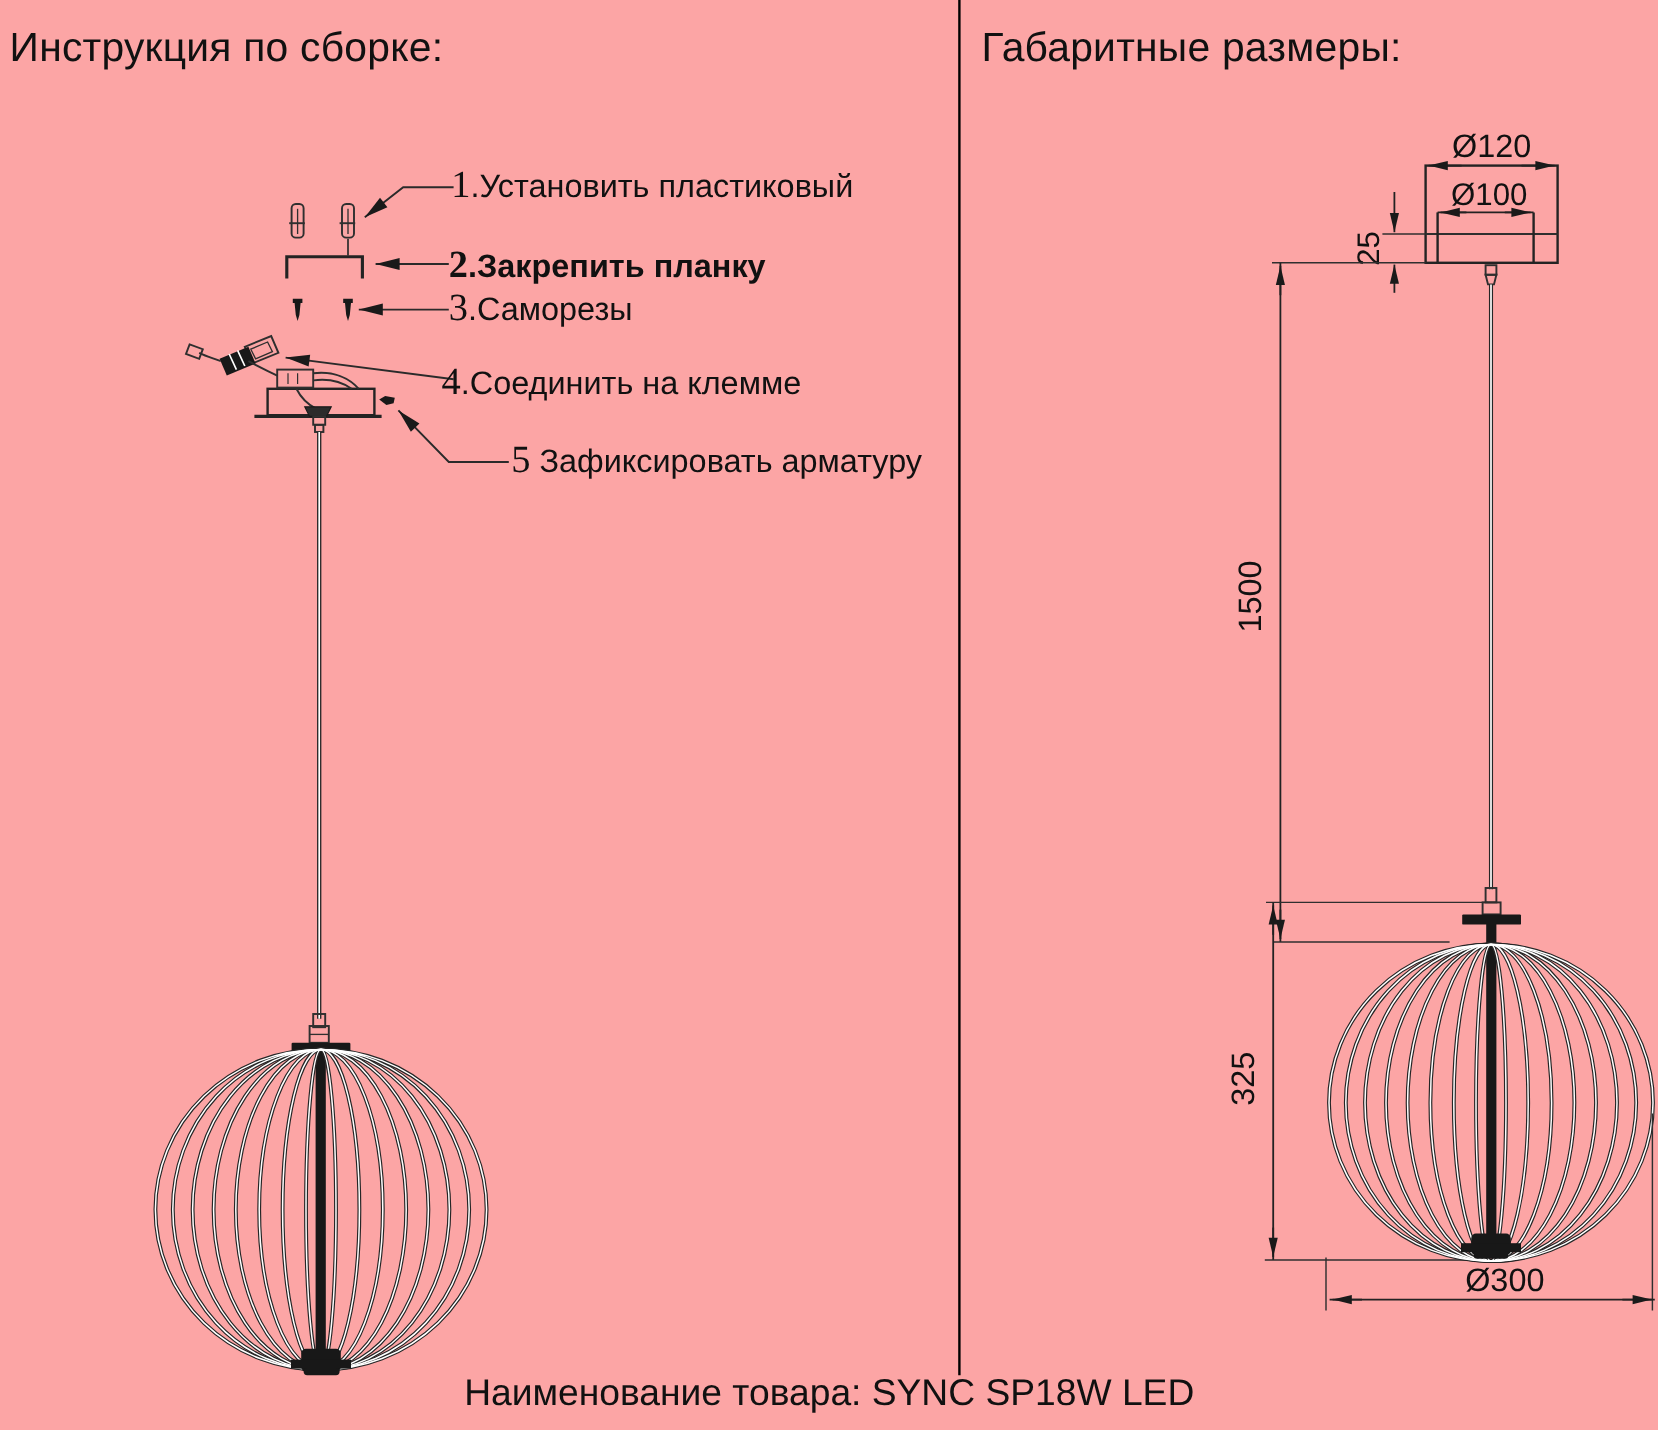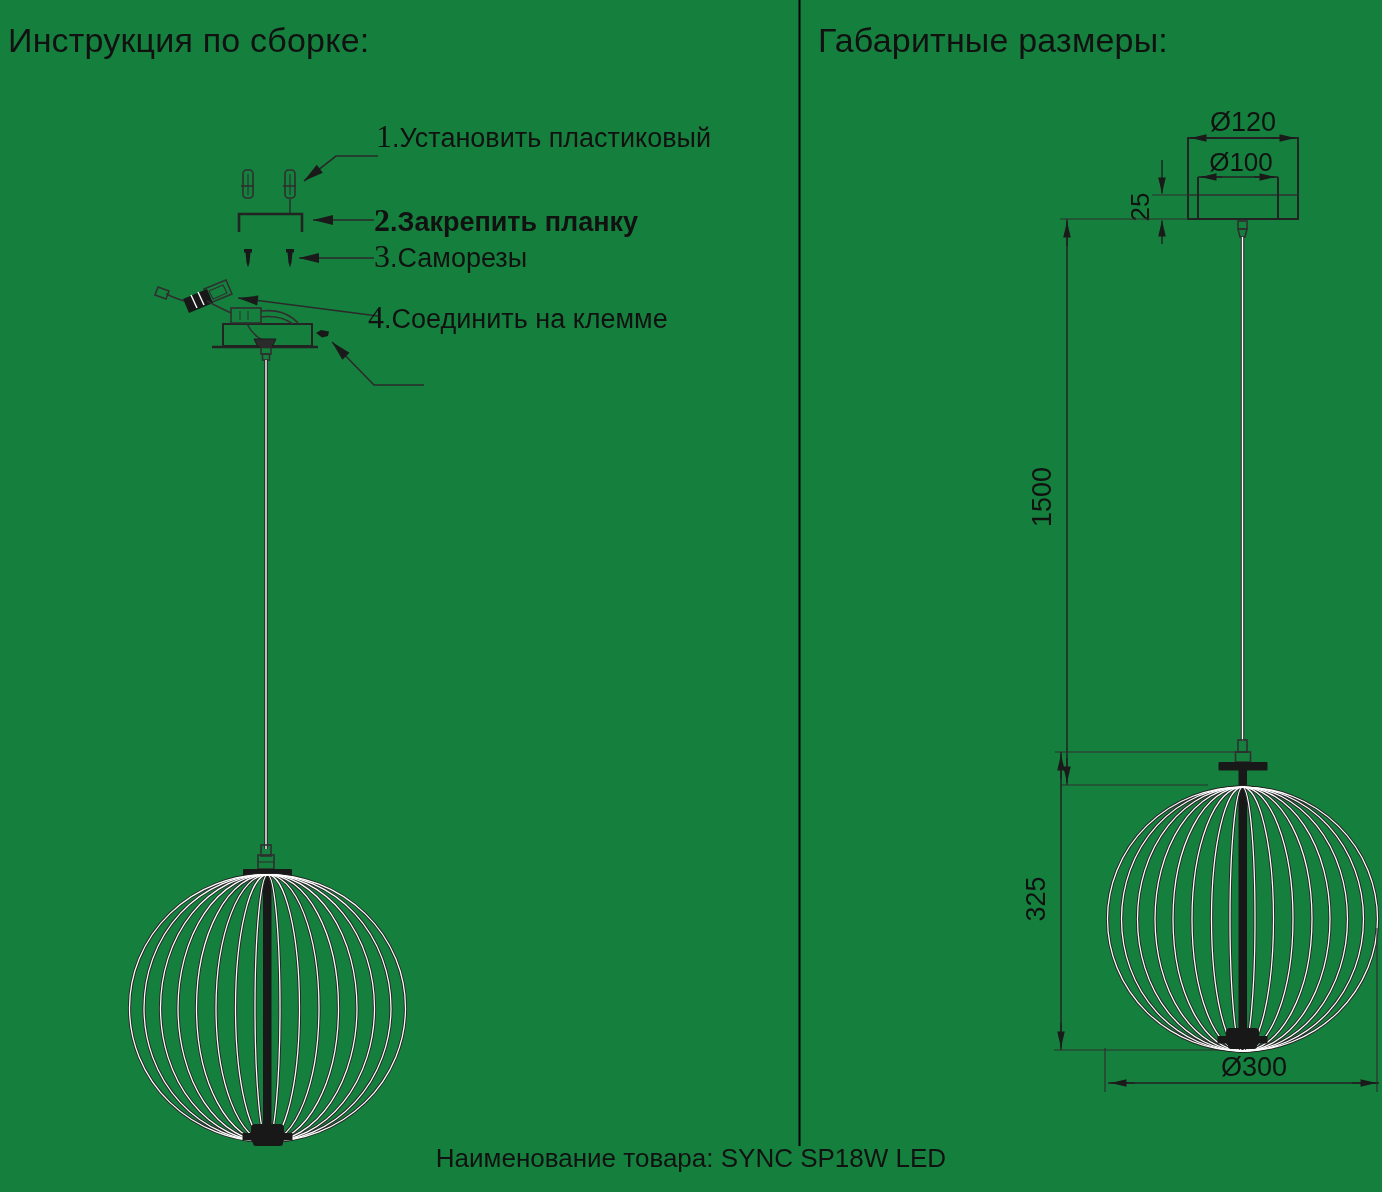--- a/index.html
+++ b/index.html
@@ -1,29 +1,29 @@
 <!DOCTYPE html>
 <html><head>
 <meta charset="utf-8">
 <style>
   html,body{margin:0;padding:0;background:#ffffff;}
   body{width:1382px;height:1192px;overflow:hidden;font-family:"Liberation Sans",sans-serif;color:#111;}
-  .page{position:relative;width:1382px;height:1192px;background:#15803d;}
+  .page{position:relative;width:1382px;height:1192px;background:#fca5a5;}
   .title{position:absolute;font-size:34px;letter-spacing:.2px;white-space:nowrap;}
   #title-left{left:8px;top:21px;}
   #title-right{left:818px;top:21px;}
   .step{position:absolute;font-size:27px;white-space:nowrap;}
   .step .num{font-family:"Liberation Serif",serif;font-size:32px;}
-  #step-1{left:376px;top:118px;}
+  #step-1{left:376px;top:135px;}
   #step-1b{left:390px;top:169px;}
   #step-2{left:374px;top:202px;font-weight:bold;}
   #step-3{left:374px;top:238px;}
   #step-4{left:368px;top:299px;}
   #step-5{left:426px;top:364px;}
-  .footer{position:absolute;left:0;right:0;top:1143px;text-align:center;font-size:26px;}
+  .footer{position:absolute;left:0;right:0;top:1143px;text-align:center;font-size:31px;}
   svg.diagram{position:absolute;left:0;top:0;}
   svg text{font-family:"Liberation Sans",sans-serif;fill:#111;}
   .dimtext{font-size:27px;}
   .obj{stroke:#232323;stroke-width:2;fill:none;}
   .objthick{stroke:#232323;stroke-width:2.6;fill:none;}
   .thin{stroke:#2f2f2f;stroke-width:1.6;fill:none;}
   .ext{stroke:#2f2f2f;stroke-width:1.2;fill:none;}
   .dim{stroke:#222;stroke-width:1.5;fill:none;}
   .lead{stroke:#2a2a2a;stroke-width:1.6;fill:none;}
   .fillblk{fill:#181818;stroke:none;}
@@ -245,15 +245,18 @@
   </div>
   <div class="step" id="step-2">
     <span class="num">2</span><span>.</span><span>Закрепить планку</span>
   </div>
   <div class="step" id="step-3">
     <span class="num">3</span><span>.</span><span>Саморезы</span>
   </div>
   <div class="step" id="step-4">
     <span class="num">4</span><span>.</span><span>Соединить на клемме</span>
   </div>
+  <div class="step" id="step-5">
+    <span class="num">5</span><span> </span><span>Зафиксировать арматуру</span>
+  </div>
 
   <div class="footer">Наименование товара: SYNC SP18W LED</div>
 </div>
 
 </body></html>

